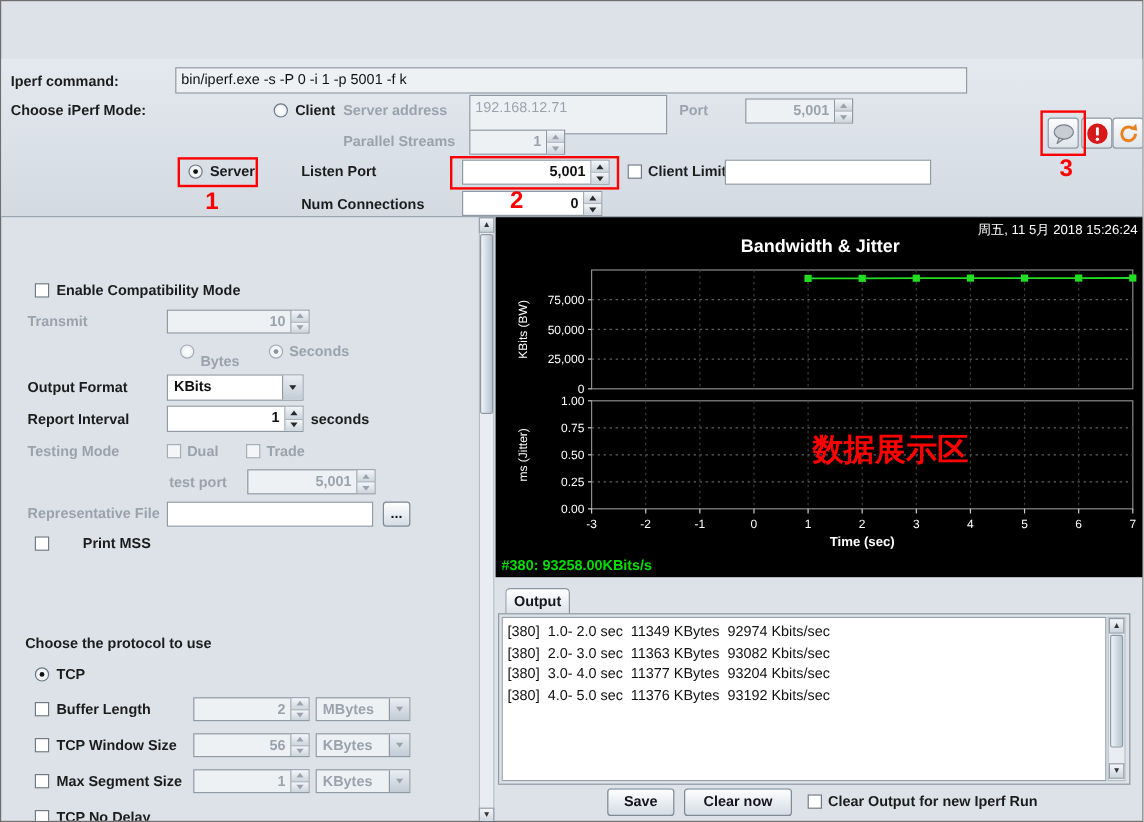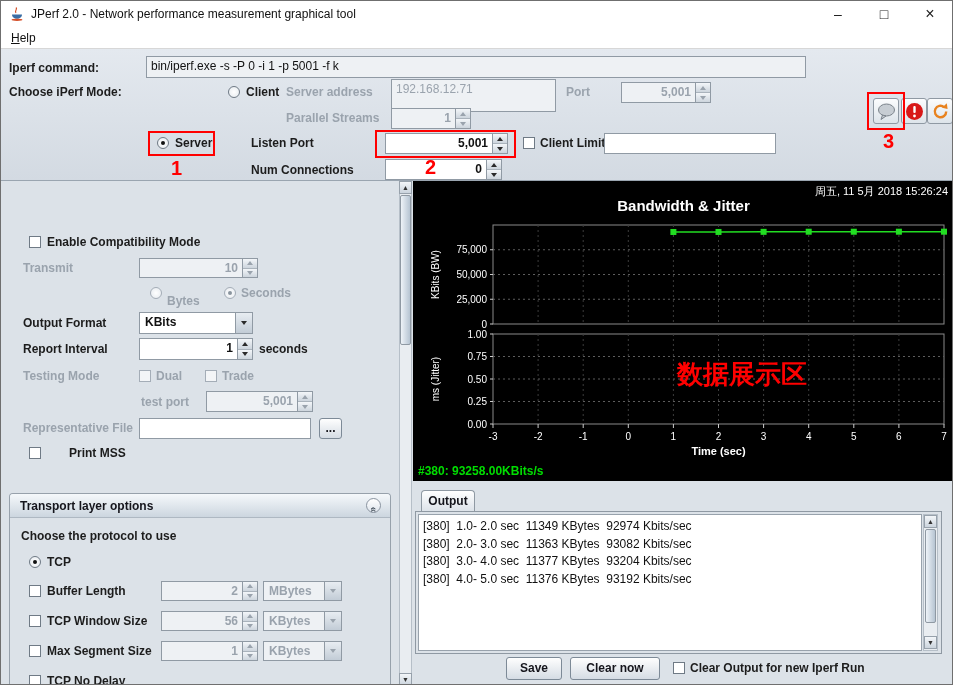--- a/index.html
+++ b/index.html
@@ -84,35 +84,21 @@
   .outtext { position:absolute; left:417px; top:513px; width:504px; height:137px; background:#fff; border:1px solid #98a2ac; padding:3px 4px; font-size:12px; color:#111; line-height:17.5px; overflow:hidden; }
   .outtext div { white-space:pre; }
 
   .btn { position:absolute; border:1px solid #7d8a97; border-radius:3px; background:linear-gradient(#fefefe,#d5dce4); font-size:12px; font-weight:bold; text-align:center; color:#15151c; }
 </style>
 </head>
 <body>
 
 <div class="window">
 
-  <div class="titlebar">
-    <svg class="appicon" viewBox="0 0 16 16">
-      <path d="M7 1.5 C9 3.5 5 4.5 7 6.8" stroke="#d4502a" fill="none" stroke-width="1.2"></path>
-      <path d="M3 8.5 h10 c0 2.6 -2.2 4.3 -5 4.3 s-5 -1.7 -5 -4.3z" fill="#3a6ea5"></path>
-      <ellipse cx="8" cy="13.8" rx="5.4" ry="1.1" fill="#d4502a"></ellipse>
-    </svg>
-    <span class="title-text">JPerf 2.0 - Network performance measurement graphical tool</span>
-    <span class="win-btn" style="left:816px;">–</span>
-    <span class="win-btn" style="left:862px;">□</span>
-    <span class="win-btn" style="left:908px;font-size:16px;">×</span>
-  </div>
-
-  <div class="menubar">
-    <span class="menu-item"><u>H</u>elp</span>
-  </div>
+
 
   <div class="toppanel">
 
     <span class="lb" style="left:8px; top:12px;">Iperf command:</span>
     <div class="tfield gray" style="left:145px; top:7px; width:660px; height:22px;">bin/iperf.exe -s -P 0 -i 1 -p 5001 -f k</div>
 
     <span class="lb" style="left:8px; top:36px;">Choose iPerf Mode:</span>
     <span class="radio" style="left:227px; top:37px;"></span>
     <span class="lb" style="left:245px; top:36px;">Client</span>
     <span class="lb dis" style="left:285px; top:36px;text-align:right;">Server address</span>
@@ -264,26 +250,20 @@
       </span>
   </div>
 
   <span class="lb dis" style="left:22px; top:420px;">Representative File</span>
   <div class="tfield" style="left:138px; top:417px; width:172px; height:21px;"></div>
   <div class="btn" style="left:318px; top:417px; width:23px; height:21px; line-height:19px;">...</div>
 
   <span class="check" style="left:28px; top:446px;"></span>
   <span class="lb" style="left:46px; top:445px;margin-left:22px;">Print MSS</span>
 
-  <div class="panelbox" style="left:8px; top:492px; width:382px; height:193px; border-radius:4px 4px 0 0; border-bottom:none;">
-    <div class="panelhdr">
-      <span class="ptitle">Transport layer options</span>
-      <span class="chev"><span class="chevg">«</span></span>
-    </div>
-  </div>
   <span class="lb" style="left:20px; top:528px;">Choose the protocol to use</span>
   <span class="radio sel" style="left:28px; top:555px;"></span>
   <span class="lb" style="left:46px; top:554px;">TCP</span>
 
   <span class="check" style="left:28px; top:584px;"></span>
   <span class="lb" style="left:46px; top:583px;">Buffer Length</span>
   <div class="spinner dis" style="left:160px; top:580px; width:97px; height:20px;">
     <span class="sval">2</span>
     <span class="spinbtns">
         <span class="spinbtn">

